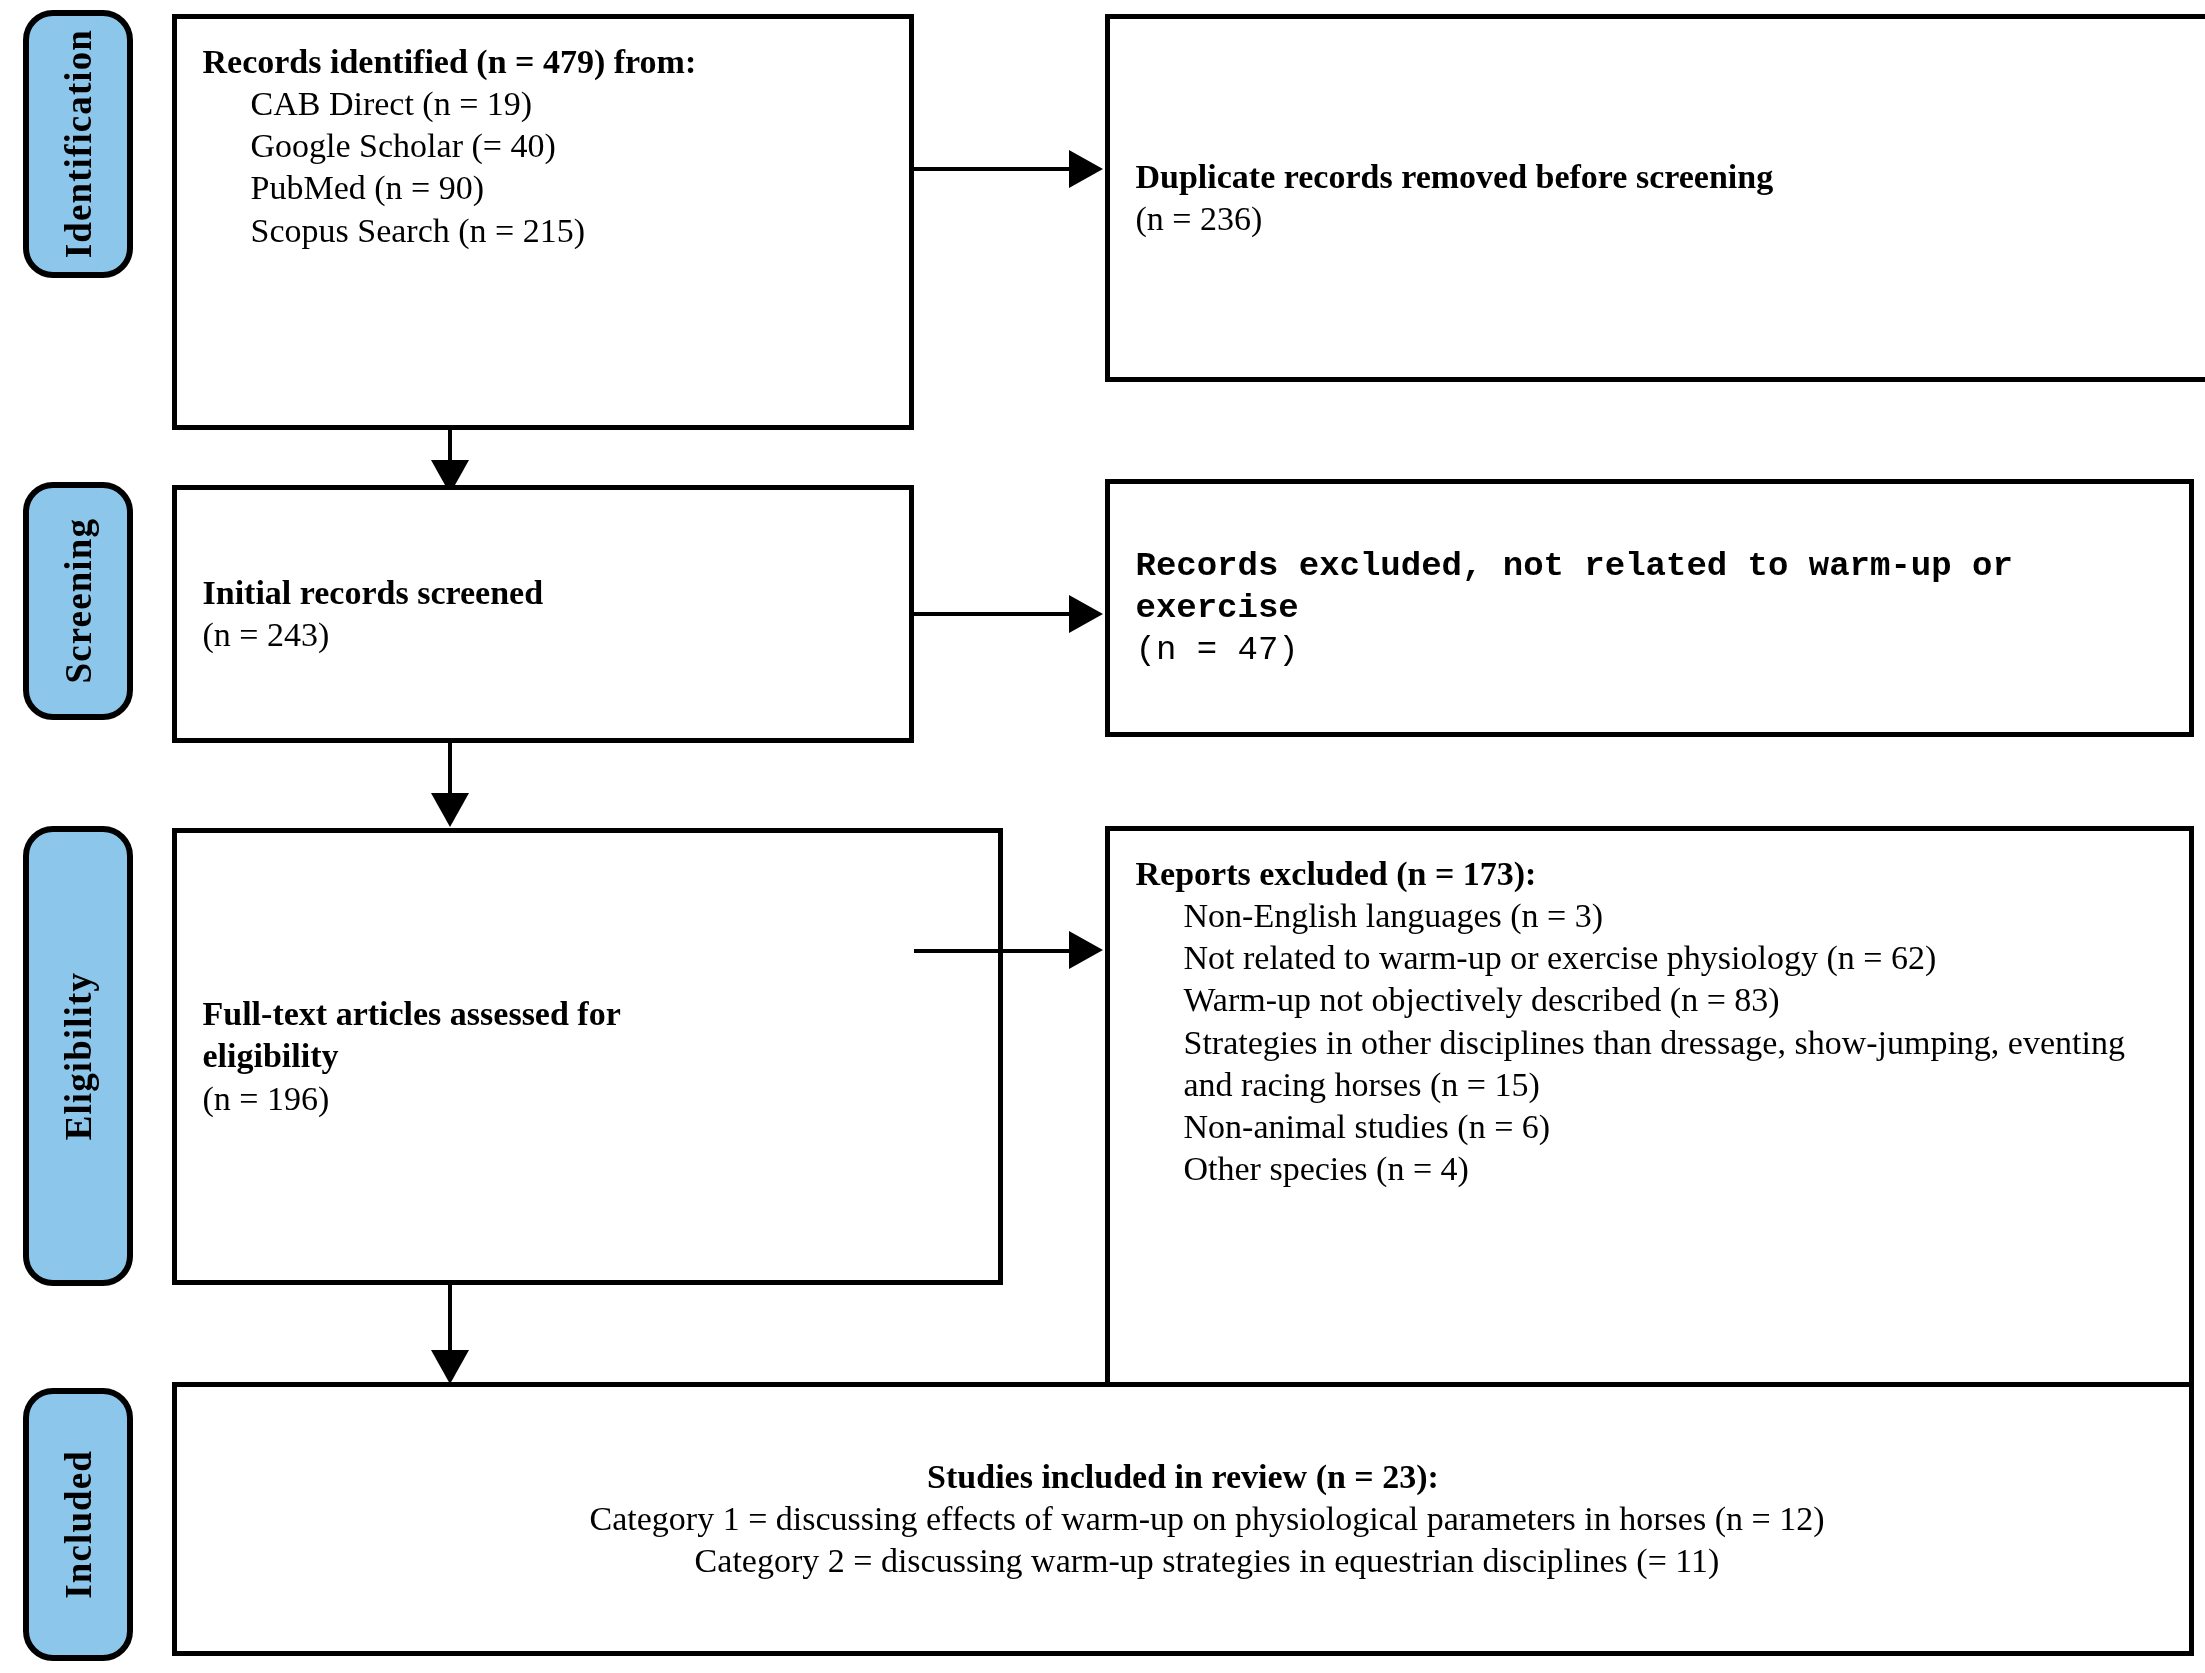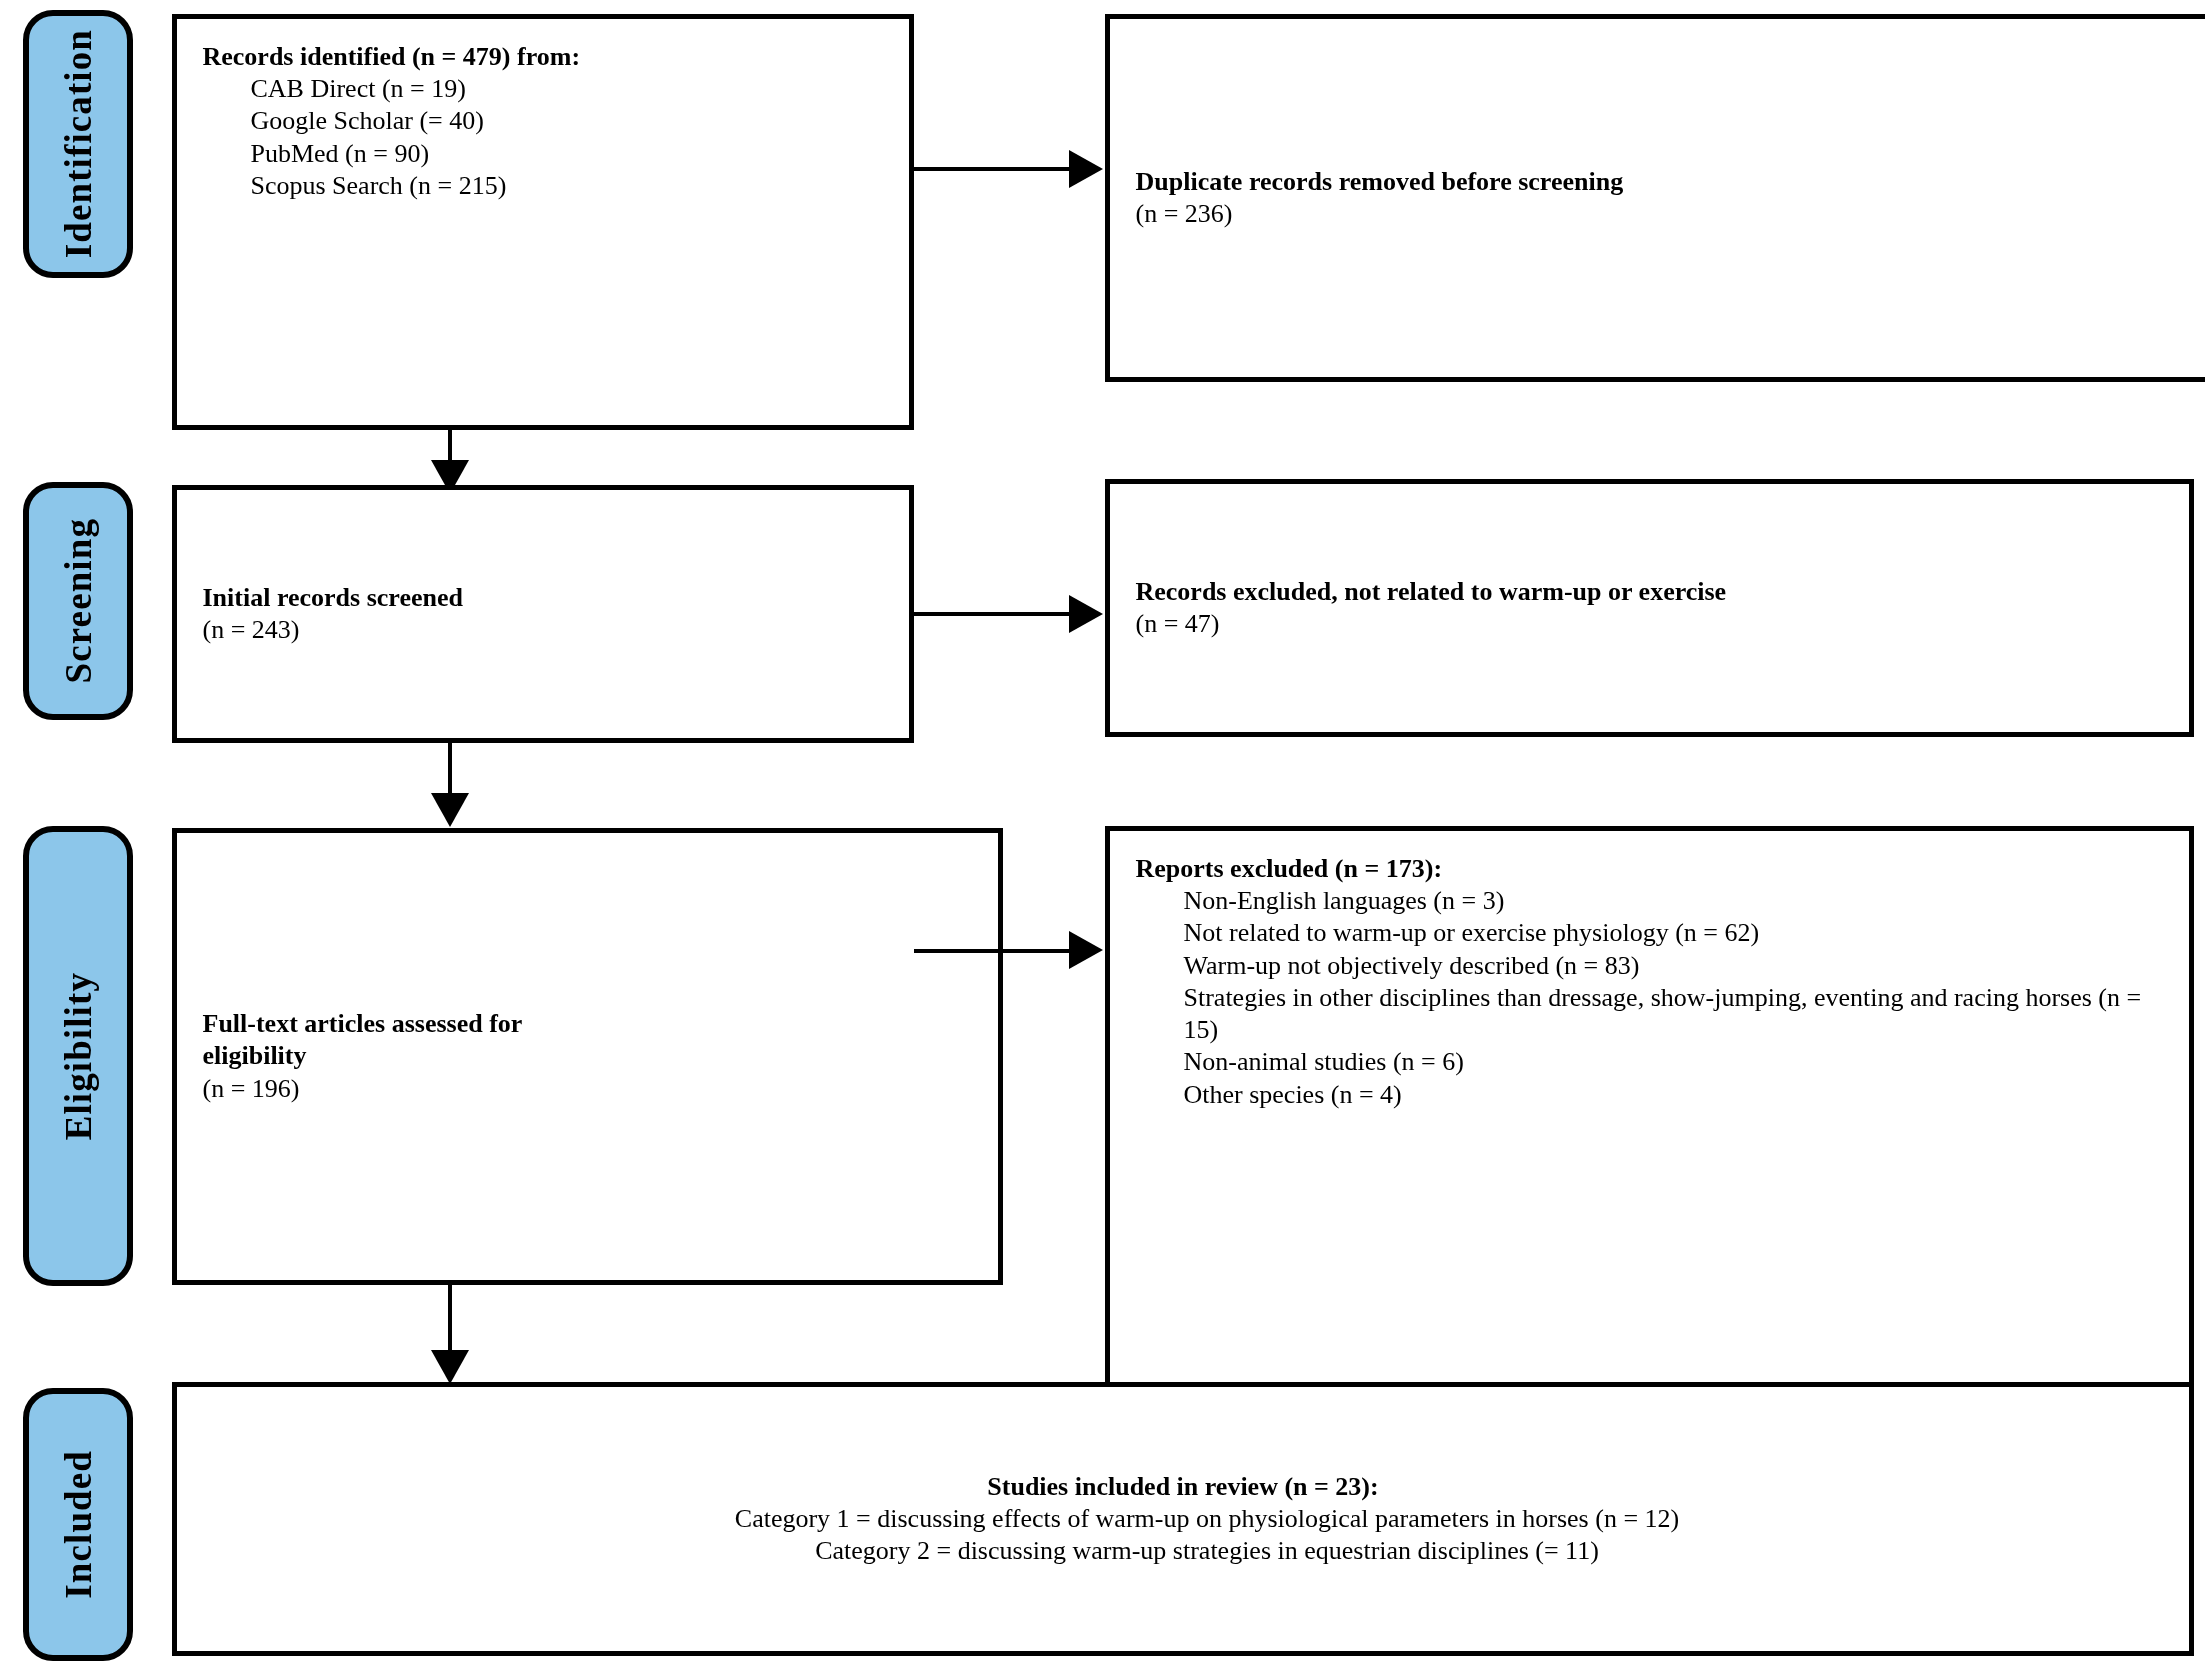--- a/index.html
+++ b/index.html
@@ -48,21 +48,21 @@
     border: 5.5px solid #000000;
     box-sizing: border-box;
     display: flex;
     flex-direction: column;
     justify-content: center;
     padding: 15.5px 25.5px;
   }
   .box.top-align { justify-content: flex-start; }
 
   .line {
-    font-size: 26px;
+    font-size: 34px;
     line-height: 1.24;
     color: #000000;
     white-space: nowrap;
   }
   .line.wrap { white-space: normal; }
   .line.bold { font-weight: bold; }
   .line.indent { padding-left: 48px; }
   .line.indent-hang {
     padding-left: 48px;
     white-space: normal;
@@ -129,21 +129,21 @@
   </div>
 
   <div class="box" style="left:172px; top:485px; width:742px; height:258px;">
     <div class="line bold">Initial records screened</div>
     <div class="line">(n = 243)</div>
   </div>
 
   <div class="h-line" style="left:914px; top:612px; width:156px;"></div>
   <div class="h-arrow" style="left:1069px; top:595px;"></div>
 
-  <div class="box" style="left:1105px; top:479px; width:1089px; height:258px;">
+  <div class="box" style="left:1105px; top:479px; width:1089px; height:258px;font-family:Liberation Mono, monospace;">
     <div class="line bold wrap">Records excluded, not related to warm-up or exercise</div>
     <div class="line">(n = 47)</div>
   </div>
 
   <div class="v-line" style="left:448px; top:742px; width:3.9px; height:55px;"></div>
   <div class="v-arrow" style="left:431px; top:793px;"></div>
 
   <div class="stage-label" style="left:23px; top:826px; width:110px; height:460px;">
     <span class="vtext">Eligibility</span>
   </div>

